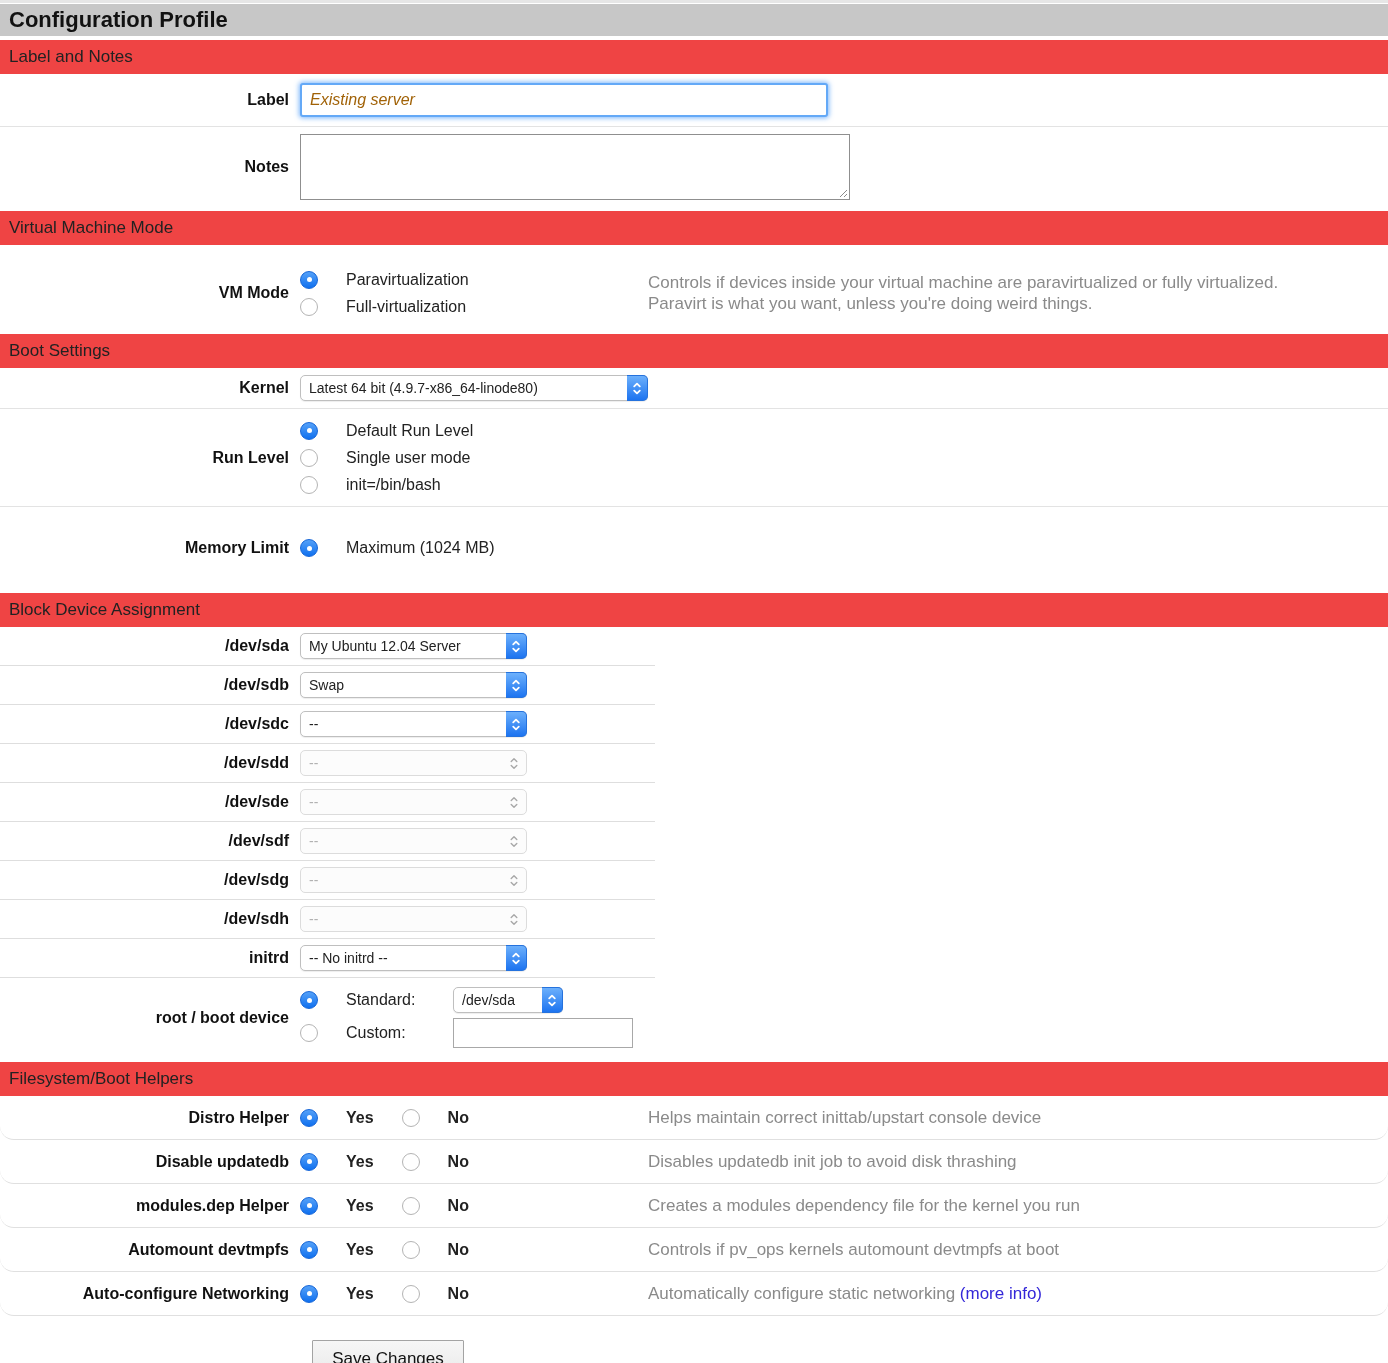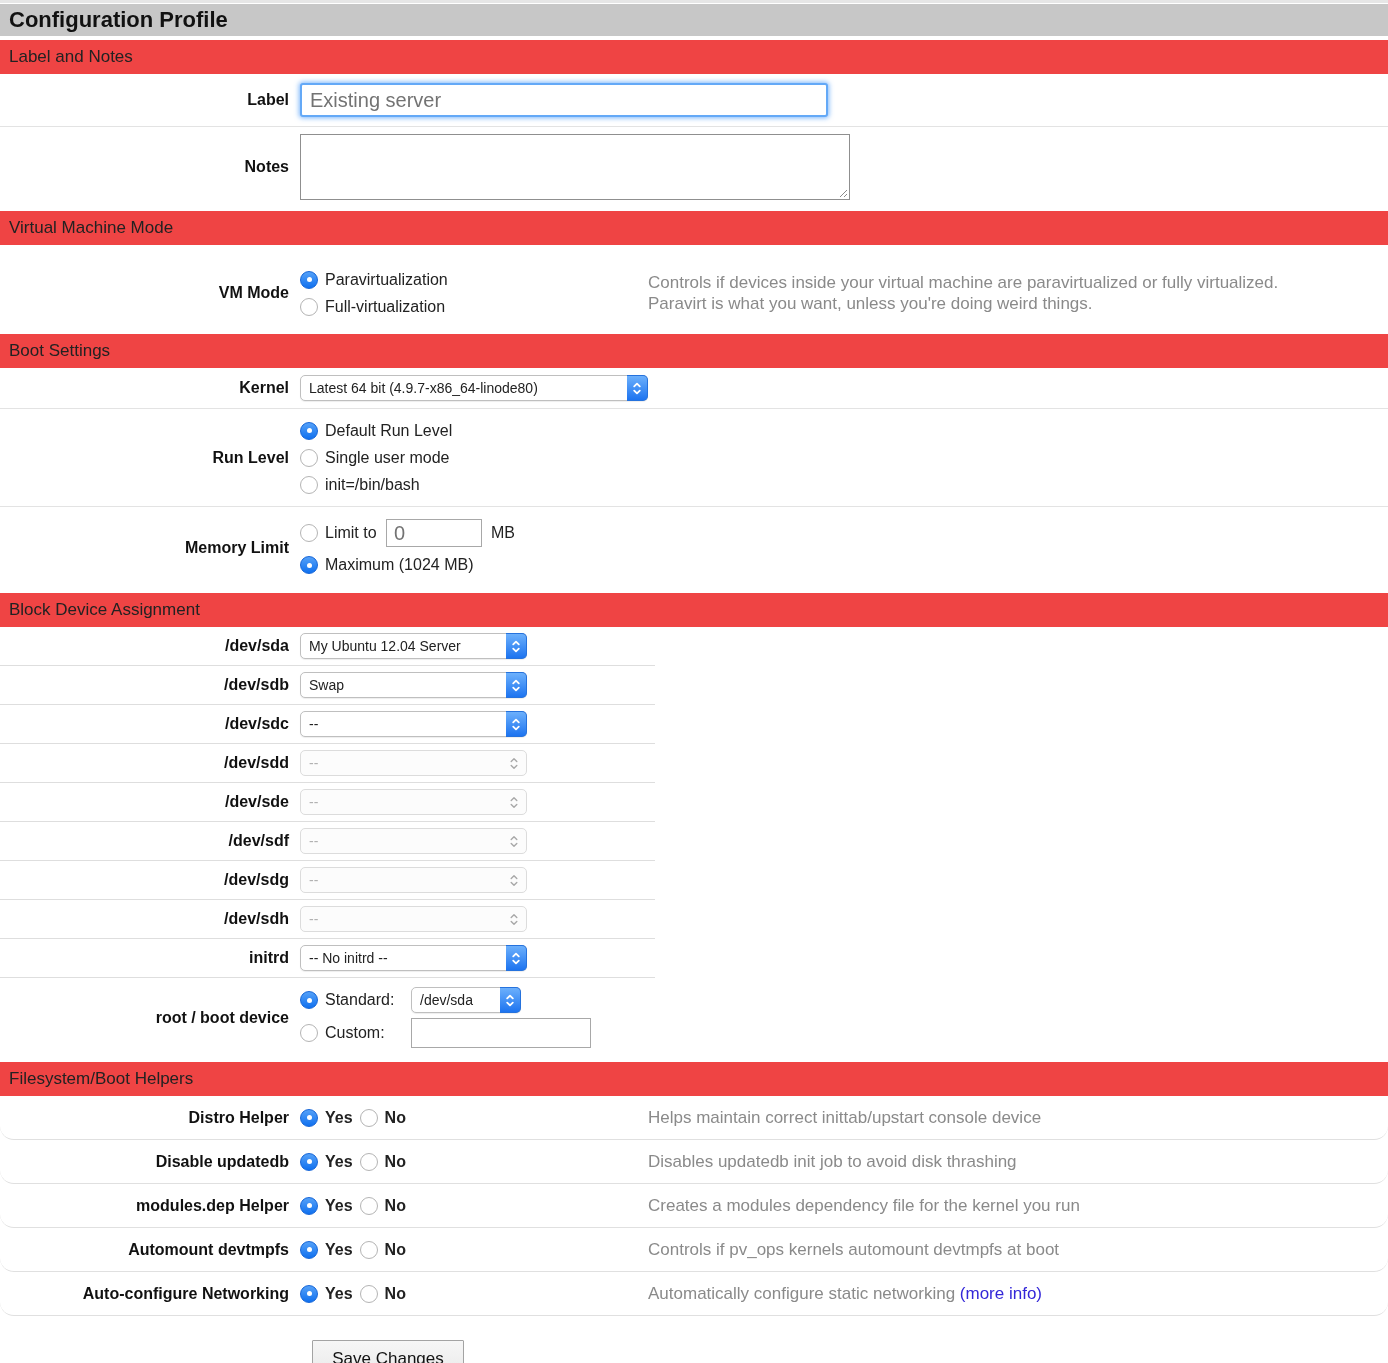--- a/index.html
+++ b/index.html
@@ -22,36 +22,36 @@
     width:300px; flex:none; text-align:right; padding-right:11px;
     font-weight:bold; font-size:16px; color:#111;
   }
   .col-content { flex:1; display:flex; align-items:center; }
   .controls { width:348px; flex:none; }
   .help { color:#8a8a8a; font-size:17px; line-height:21px; }
   .sep { height:1px; background:#e3e3e3; }
 
   
   .tinput {
-    font-family:"Liberation Sans", sans-serif; font-size:20px; color:#737373;
-    border:1px solid #999; background:#fff; padding:4px 7px; outline:none;
+    font-family:"Liberation Sans", sans-serif; font-size:16px; color:#a16207;
+    border:1px solid #999; background:#fff; padding:4px 7px; outline:none;font-style:italic;
   }
   .label-input {
     width:528px; height:34px; border:2px solid #64a9f7; border-radius:3px;
     box-shadow:0 0 5px 1px rgba(80,158,250,.75); padding:4px 8px;
   }
   .ta-wrap { position:relative; display:inline-block; }
   .notes-ta {
     width:550px; height:66px; border:1px solid #8f8f8f; resize:none;
     font-family:"Liberation Sans", sans-serif; font-size:15px; padding:4px 6px; outline:none; display:block;
   }
   .grip { position:absolute; right:2px; bottom:2px; }
 
   
-  .rline { display:flex; align-items:center; height:27px; font-size:16px; color:#222; }
+  .rline { display:flex; align-items:center; height:27px; font-size:16px; color:#222;gap:21px; }
   .radio {
     width:18px; height:18px; border-radius:50%; background:#fff;
     border:1px solid #b4b4b4; flex:none; position:relative; margin-right:7px;
   }
   .radio.on { background:linear-gradient(#55a1f8,#0f70ef); border:1px solid #1465d8; }
   .radio.on::after {
     content:""; position:absolute; left:5.5px; top:5.5px; width:5px; height:5px;
     border-radius:50%; background:#fff;
   }
 
@@ -189,26 +189,20 @@
         </div>
       </div>
     </div>
   </div>
   <div class="sep"></div>
 
   <div class="row memory-row">
     <div class="col-label">Memory Limit</div>
     <div class="col-content">
       <div class="controls" style="width:420px">
-        <div class="rline" style="height:34px">
-          <span class="radio"></span>
-          <span class="limit-opt">Limit to</span>
-          <input class="tinput mem-input" type="text" style="margin-right: 9px; border-color: rgb(168, 168, 168);" value="0">
-          <span>MB</span>
-        </div>
         <div class="rline" style="height:30px">
           <span class="radio on"></span>
           <span>Maximum (1024 MB)</span>
         </div>
       </div>
     </div>
   </div>
 
   
   <div class="section-bar">Block Device Assignment</div>

